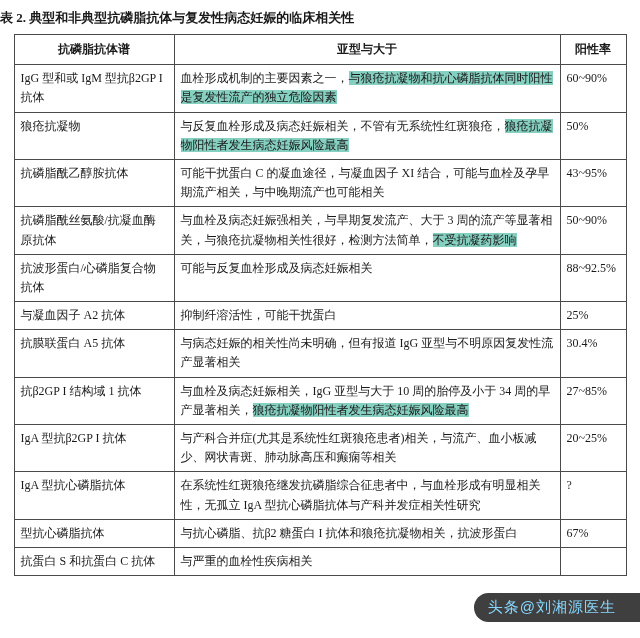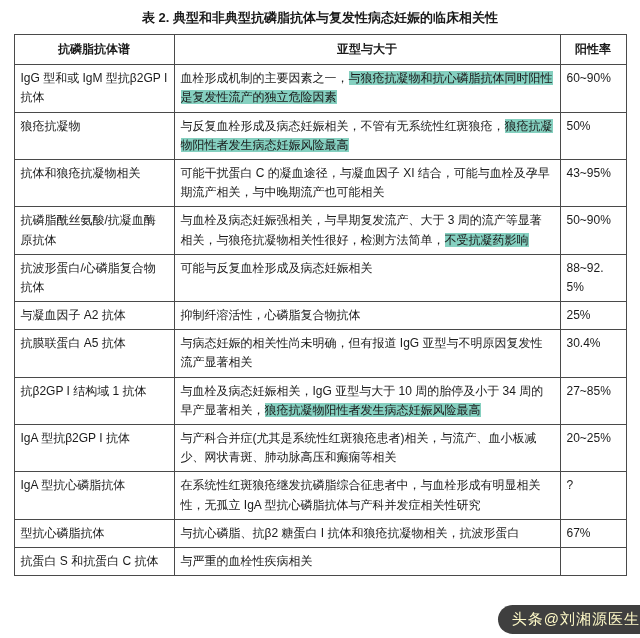--- a/index.html
+++ b/index.html
@@ -11,57 +11,59 @@
   html,body{margin:0;padding:0;}
   body{
     width:640px;height:638px;
     background:#ffffff;
     color:var(--text);
     font-family:"Liberation Sans","DejaVu Sans",sans-serif;
     position:relative;
     overflow:hidden;
   }
   .title{
-    text-align:center;
+    text-align:left;
     font-weight:bold;
     font-size:13px;
     padding:9px 0 7px 0;
+    font-family:Liberation Serif, serif;
   }
   table.main{
     border-collapse:collapse;
     width:612px;
     margin:0 auto;
     table-layout:fixed;
     font-size:12px;
     line-height:1.6;
   }
   th,td{
     border:1px solid var(--border);
     padding:4px 6px;
     vertical-align:top;
     text-align:left;
     word-break:break-all;
+    font-family:Liberation Serif, serif;
   }
   th{
     text-align:center;
     font-weight:bold;
     padding:5px 6px;
   }
   col.c-ab{width:160px;}
   col.c-rel{width:386px;}
   col.c-rate{width:66px;}
   span.hl{background:var(--hl);}
   .watermark{
     position:absolute;
     right:0;
-    bottom:4px;
+    bottom:16px;
     background:var(--wm-bg);
-    color:#fef9c3;
+    color:#7dd3fc;
     font-size:15px;
-    padding:5px 0 5px 14px;
+    padding:5px 24px 5px 14px;
     border-radius:17px 0 0 17px;
     letter-spacing:1px;
     opacity:0.92;
   }
 </style>
 </head>
 <body>
 
 <div class="title">表 2. 典型和非典型抗磷脂抗体与复发性病态妊娠的临床相关性</div>
 
@@ -83,37 +85,37 @@
         <td>IgG 型和或 IgM 型抗β2GP I 抗体</td>
         <td><span>血栓形成机制的主要因素之一，</span><span class="hl">与狼疮抗凝物和抗心磷脂抗体同时阳性是复发性流产的独立危险因素</span></td>
         <td>60~90%</td>
       </tr>
       <tr>
         <td>狼疮抗凝物</td>
         <td><span>与反复血栓形成及病态妊娠相关，不管有无系统性红斑狼疮，</span><span class="hl">狼疮抗凝物阳性者发生病态妊娠风险最高</span></td>
         <td>50%</td>
       </tr>
       <tr>
-        <td>抗体和狼疮抗凝物相关</td>
+        <td>抗磷脂酰乙醇胺抗体</td>
         <td><span>可能干扰蛋白 C 的凝血途径，与凝血因子 XI 结合，可能与血栓及孕早期流产相关，与中晚期流产也可能相关</span></td>
         <td>43~95%</td>
       </tr>
       <tr>
         <td>抗磷脂酰丝氨酸/抗凝血酶原抗体</td>
         <td><span>与血栓及病态妊娠强相关，与早期复发流产、大于 3 周的流产等显著相关，与狼疮抗凝物相关性很好，检测方法简单，</span><span class="hl">不受抗凝药影响</span></td>
         <td>50~90%</td>
       </tr>
       <tr>
         <td>抗波形蛋白/心磷脂复合物抗体</td>
         <td><span>可能与反复血栓形成及病态妊娠相关</span></td>
         <td>88~92.5%</td>
       </tr>
       <tr>
         <td>与凝血因子 A2 抗体</td>
-        <td><span>抑制纤溶活性，心磷脂复合物抗体</span></td>
+        <td><span>抑制纤溶活性，可能干扰蛋白</span></td>
         <td>25%</td>
       </tr>
       <tr>
         <td>抗膜联蛋白 A5 抗体</td>
         <td><span>与病态妊娠的相关性尚未明确，但有报道 IgG 亚型与不明原因复发性流产显著相关</span></td>
         <td>30.4%</td>
       </tr>
       <tr>
         <td>抗β2GP I 结构域 1 抗体</td>
         <td><span>与血栓及病态妊娠相关，IgG 亚型与大于 10 周的胎停及小于 34 周的早产显著相关，</span><span class="hl">狼疮抗凝物阳性者发生病态妊娠风险最高</span></td>

